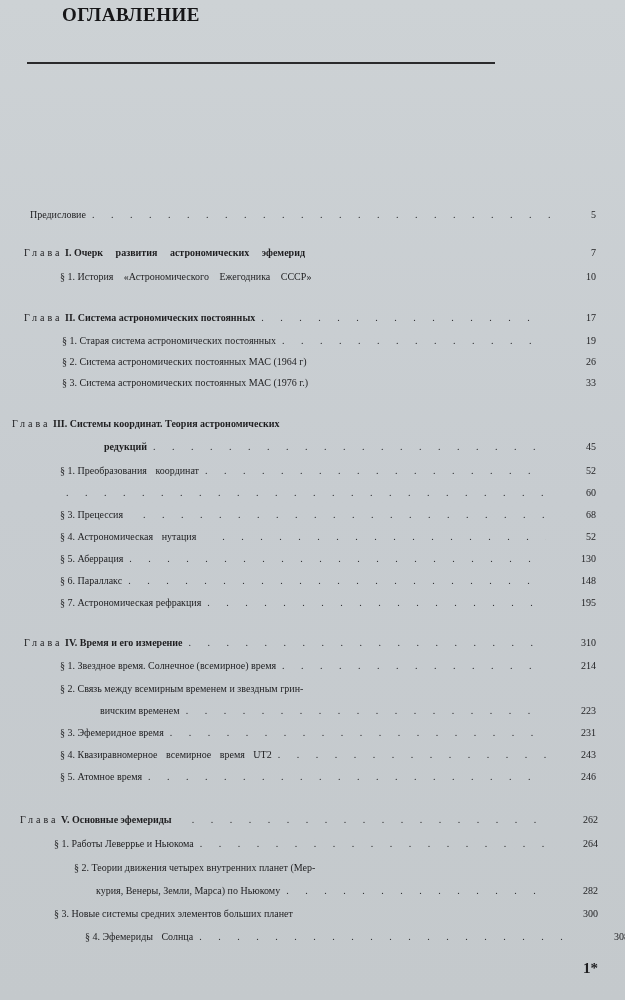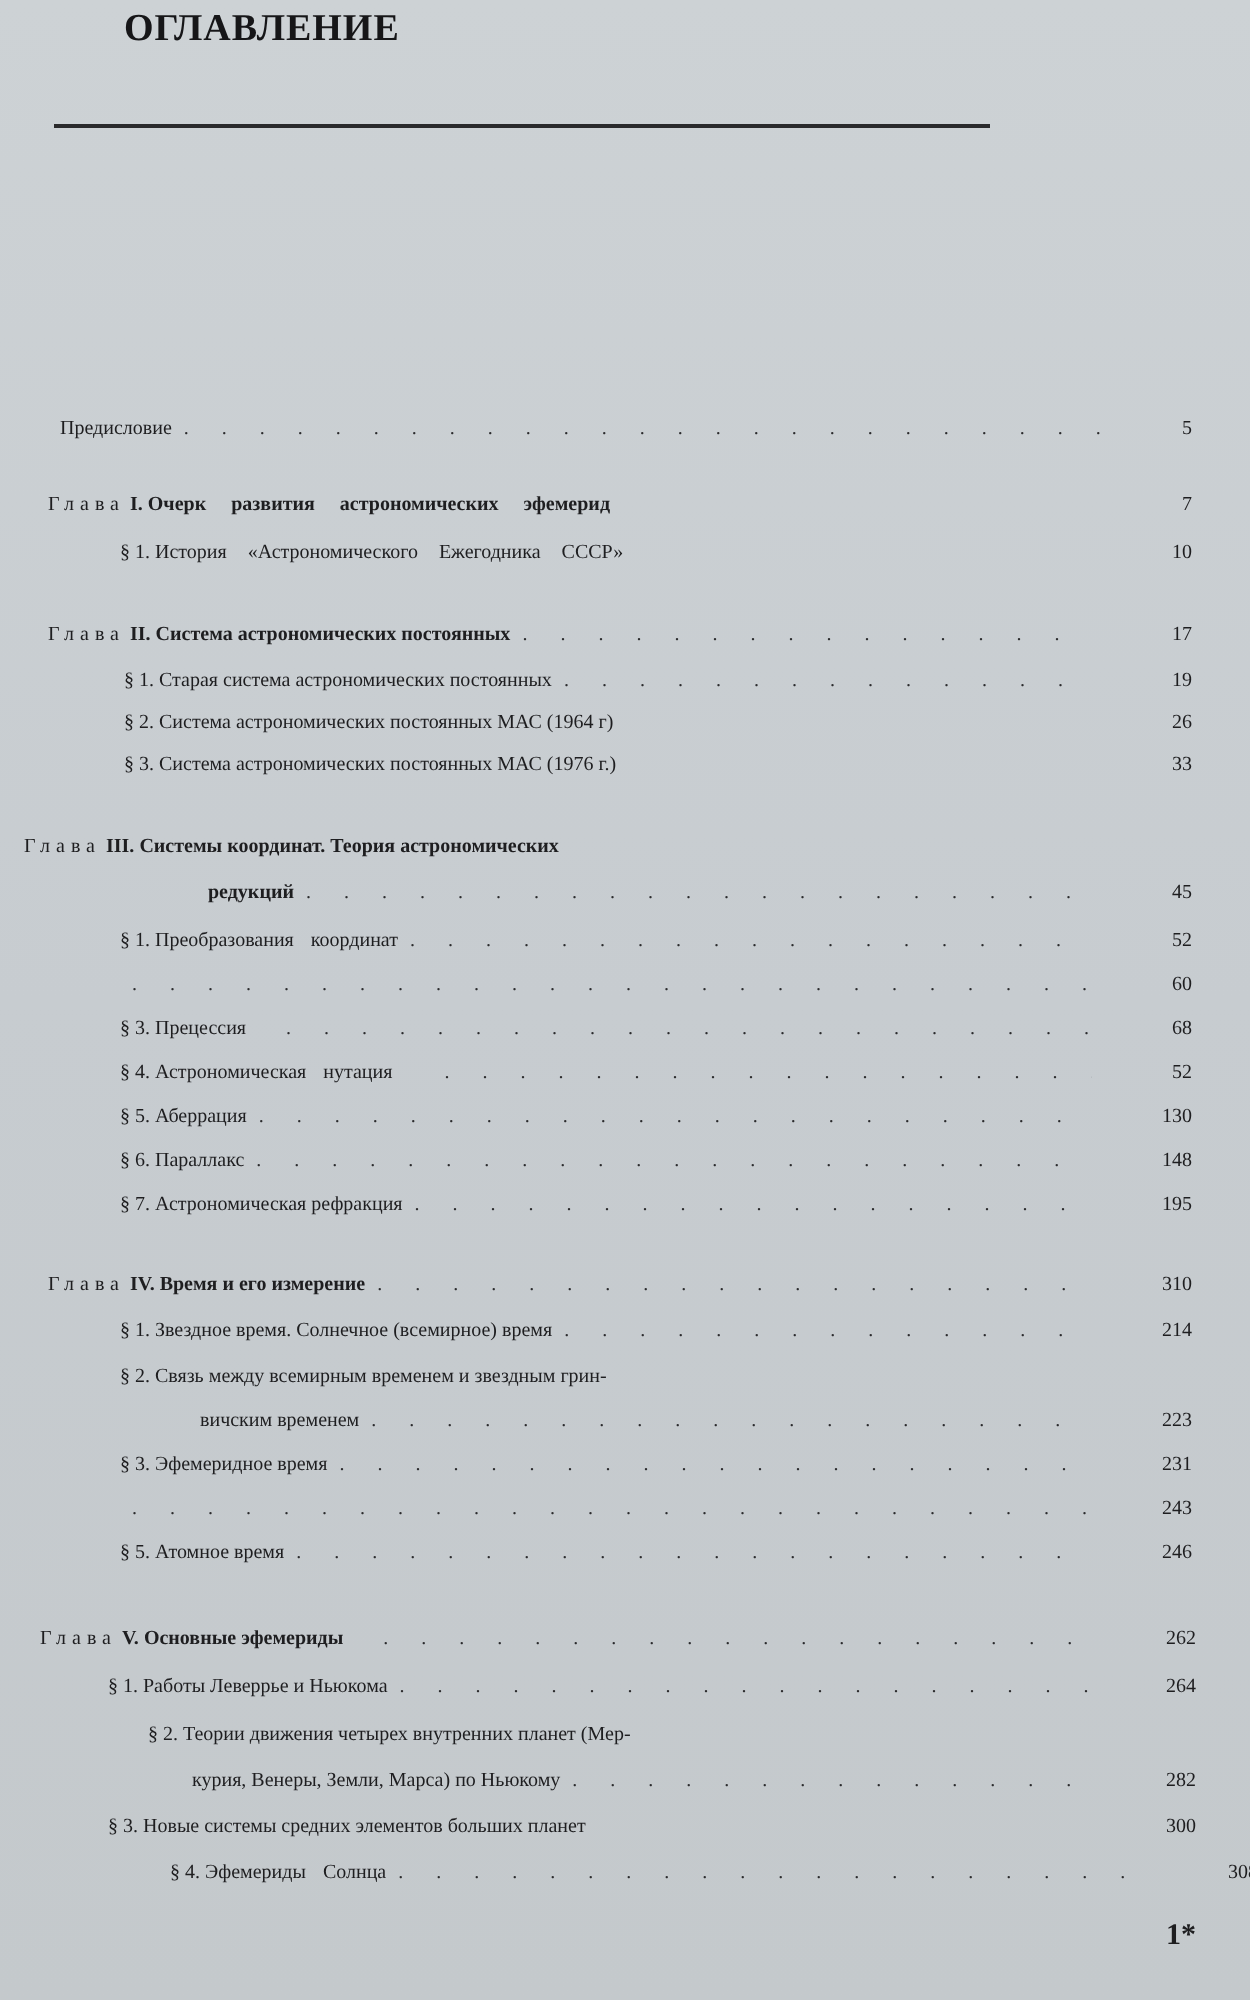--- a/index.html
+++ b/index.html
@@ -158,20 +158,21 @@
   <span class="text">вичским временем</span>
   <span class="dots" style="margin-right:50px;">. . . . . . . . . . . . . . . . . . . . . . . . . . . . . . . . . . . .</span>
   <span class="page">223</span>
 </div>
 <div class="row" style="left:60px; top:727px; width:536px;">
   <span class="text"><span>§ 3.</span> <span>Эфемеридное время</span></span>
   <span class="dots" style="margin-right:50px;">. . . . . . . . . . . . . . . . . . . . . . . . . . . . . . . . . . . .</span>
   <span class="page">231</span>
 </div>
 <div class="row" style="left:60px; top:749px; width:536px;">
+  <span class="text"><span>§ 4.</span> <span style="word-spacing:6px;">Квазиравномерное всемирное время UT2</span></span>
   <span class="dots" style="margin-right:50px;">. . . . . . . . . . . . . . . . . . . . . . . . . . . . . . . . . . . .</span>
   <span class="page">243</span>
 </div>
 <div class="row" style="left:60px; top:771px; width:536px;">
   <span class="text"><span>§ 5.</span> <span>Атомное время</span></span>
   <span class="dots" style="margin-right:50px;">. . . . . . . . . . . . . . . . . . . . . . . . . . . . . . . . . . . .</span>
   <span class="page">246</span>
 </div>
 
 <div class="row" style="left:20px; top:814px; width:578px;">

